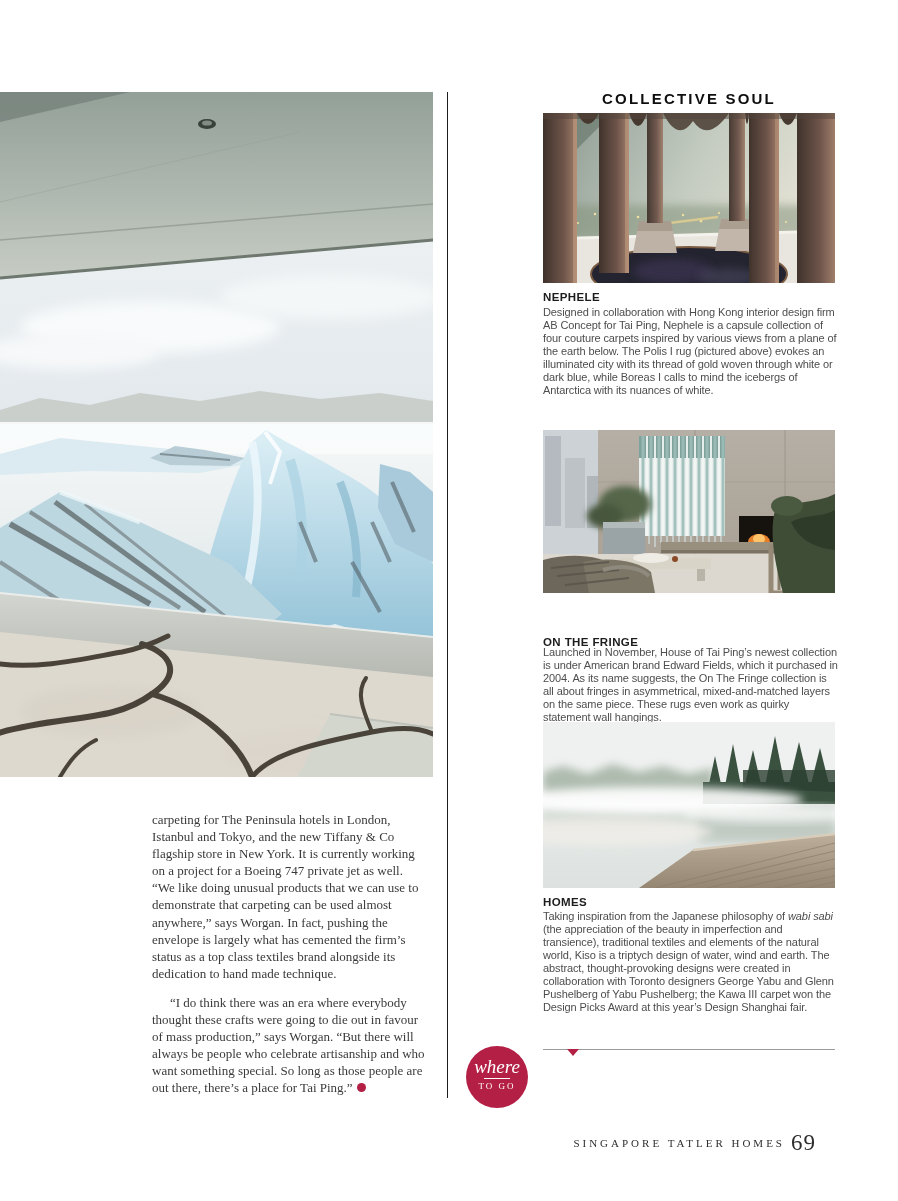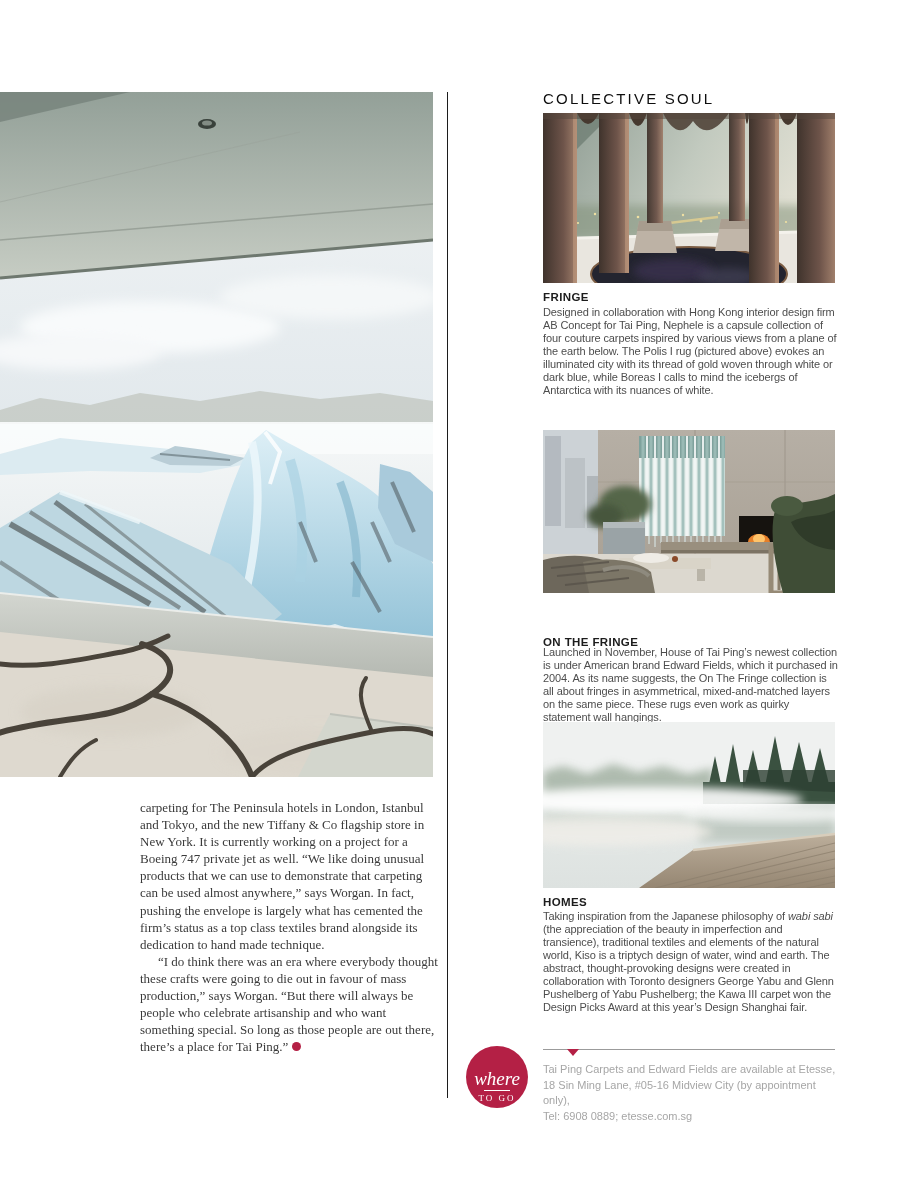--- a/index.html
+++ b/index.html
@@ -5,44 +5,44 @@
   html,body{margin:0;padding:0;background:#ffffff;}
   #page{position:relative;width:898px;height:1201px;background:#ffffff;overflow:hidden;
         font-family:"Liberation Sans","DejaVu Sans",sans-serif;}
 
   
   .hero{position:absolute;left:0;top:92px;width:433px;height:685px;}
   .vrule{position:absolute;left:447px;top:92px;width:1px;height:1006px;background:#1c1c1c;}
   .left-text{position:absolute;left:140px;top:799px;width:298px;
              font-family:"Liberation Serif","DejaVu Serif",serif;
              font-size:13px;line-height:17.1px;color:#3a3a3a;text-align:left;}
-  .left-text p{margin:0;}
+  .left-text p{margin:12px;}
   .left-text p + p{text-indent:18px;}
   .end-dot{display:inline-block;width:9px;height:9px;border-radius:50%;
            background:#b42045;margin-left:4px;vertical-align:baseline;}
   .section-title{position:absolute;left:543px;top:90px;width:292px;
-                 font-size:15px;font-weight:normal;letter-spacing:2.2px;color:#0e0e0e;}
+                 font-size:15px;font-weight:bold;letter-spacing:2.2px;color:#0e0e0e;text-align:center;}
   .rphoto{position:absolute;left:543px;width:292px;overflow:hidden;}
   .rphoto svg{display:block;}
   .rhead{position:absolute;left:543px;width:292px;font-size:11.5px;font-weight:bold;
          letter-spacing:.4px;color:#1c1c1c;}
   .rbody{position:absolute;left:543px;width:296px;font-size:11px;line-height:13px;
          color:#4d4d4d;letter-spacing:-0.1px;}
   .rbody .ital{font-style:italic;}
 
   .divider{position:absolute;left:543px;top:1049px;width:292px;height:1px;background:#9b9b9b;}
   .divider .tri{position:absolute;left:24px;top:0;width:0;height:0;
         border-left:6px solid transparent;border-right:6px solid transparent;
         border-top:7px solid #b42045;}
   .contact{position:absolute;left:543px;top:1062px;width:296px;font-size:11px;
            line-height:15.5px;color:#a6a6a6;}
 
   .badge{position:absolute;left:466px;top:1046px;width:62px;height:62px;border-radius:50%;
          background:#b42045;color:#ffffff;text-align:center;}
-  .badge .w1{display:block;margin-top:23px;font-family:"Liberation Serif","DejaVu Serif",serif;
+  .badge .w1{display:block;margin-top:11px;font-family:"Liberation Serif","DejaVu Serif",serif;
              font-style:italic;font-size:19px;line-height:19px;}
   .badge .bline{display:block;width:26px;height:1px;background:#ffffff;margin:2px auto 2px auto;}
   .badge .w2{display:block;font-size:9px;letter-spacing:2px;font-family:Liberation Serif, serif;}
 
   .footer{position:absolute;left:500px;top:1130px;width:316px;text-align:right;
           font-family:"Liberation Serif","DejaVu Serif",serif;color:#2e2e2e;}
   .footer .mag{font-size:11px;letter-spacing:3px;vertical-align:3px;}
   .footer .pno{font-size:23px;margin-left:6px;letter-spacing:1px;}
 </style>
 </head>
@@ -219,21 +219,21 @@
 
       <path d="M34,0 Q45,22 56,0 Z" fill="#46392f"></path>
       <path d="M86,0 Q95,26 104,0 Z" fill="#46392f"></path>
       <path d="M120,0 Q135,30 150,8 Q165,30 186,0 Z" fill="#4a3c31" opacity="0.85"></path>
       <path d="M202,0 Q204,22 206,0 Z" fill="#46392f"></path>
       <path d="M236,0 Q245,24 254,0 Z" fill="#46392f"></path>
       <rect x="0" y="0" width="292" height="6" fill="#53463b" opacity="0.5"></rect>
     </svg>
   </div>
 
-  <div class="rhead" style="top:291px;">FRINGE</div>
+  <div class="rhead" style="top:291px;">NEPHELE</div>
   <div class="rbody" style="top:306px;">Designed in collaboration with Hong Kong interior design firm AB Concept for Tai Ping, Nephele is a capsule collection of four couture carpets inspired by various views from a plane of the earth below. The Polis I rug (pictured above) evokes an illuminated city with its thread of gold woven through white or dark blue, while Boreas I calls to mind the icebergs of Antarctica with its nuances of white.</div>
 
   <div class="rphoto" style="top:430px;height:163px;">
     <svg width="292" height="163" viewBox="0 0 292 163">
       <defs>
         <linearGradient id="wallg" x1="0" y1="0" x2="0" y2="1">
           <stop offset="0" stop-color="#b6afa5"></stop>
             <stop offset="1" stop-color="#aaa296"></stop>
         </linearGradient>
         <filter id="soft3" x="-30%" y="-30%" width="160%" height="160%">
@@ -359,20 +359,18 @@
   <div class="divider">
     <div class="tri"></div>
   </div>
 
   <div class="badge">
     <span class="w1">where</span>
     <span class="bline"></span>
     <span class="w2">TO GO</span>
   </div>
 
-  <div class="contact">
-    <div>Tai Ping Carpets and Edward Fields are available at Etesse,</div>
-    <div>18 Sin Ming Lane, #05-16 Midview City (by appointment only),</div>
-    <div>Tel: 6908 0889; etesse.com.sg</div>
-  </div>
-
+
+  <div class="footer">
+    <span class="mag">SINGAPORE TATLER HOMES</span><span class="pno">69</span>
+  </div>
 
 </div>
 
 </body></html>

